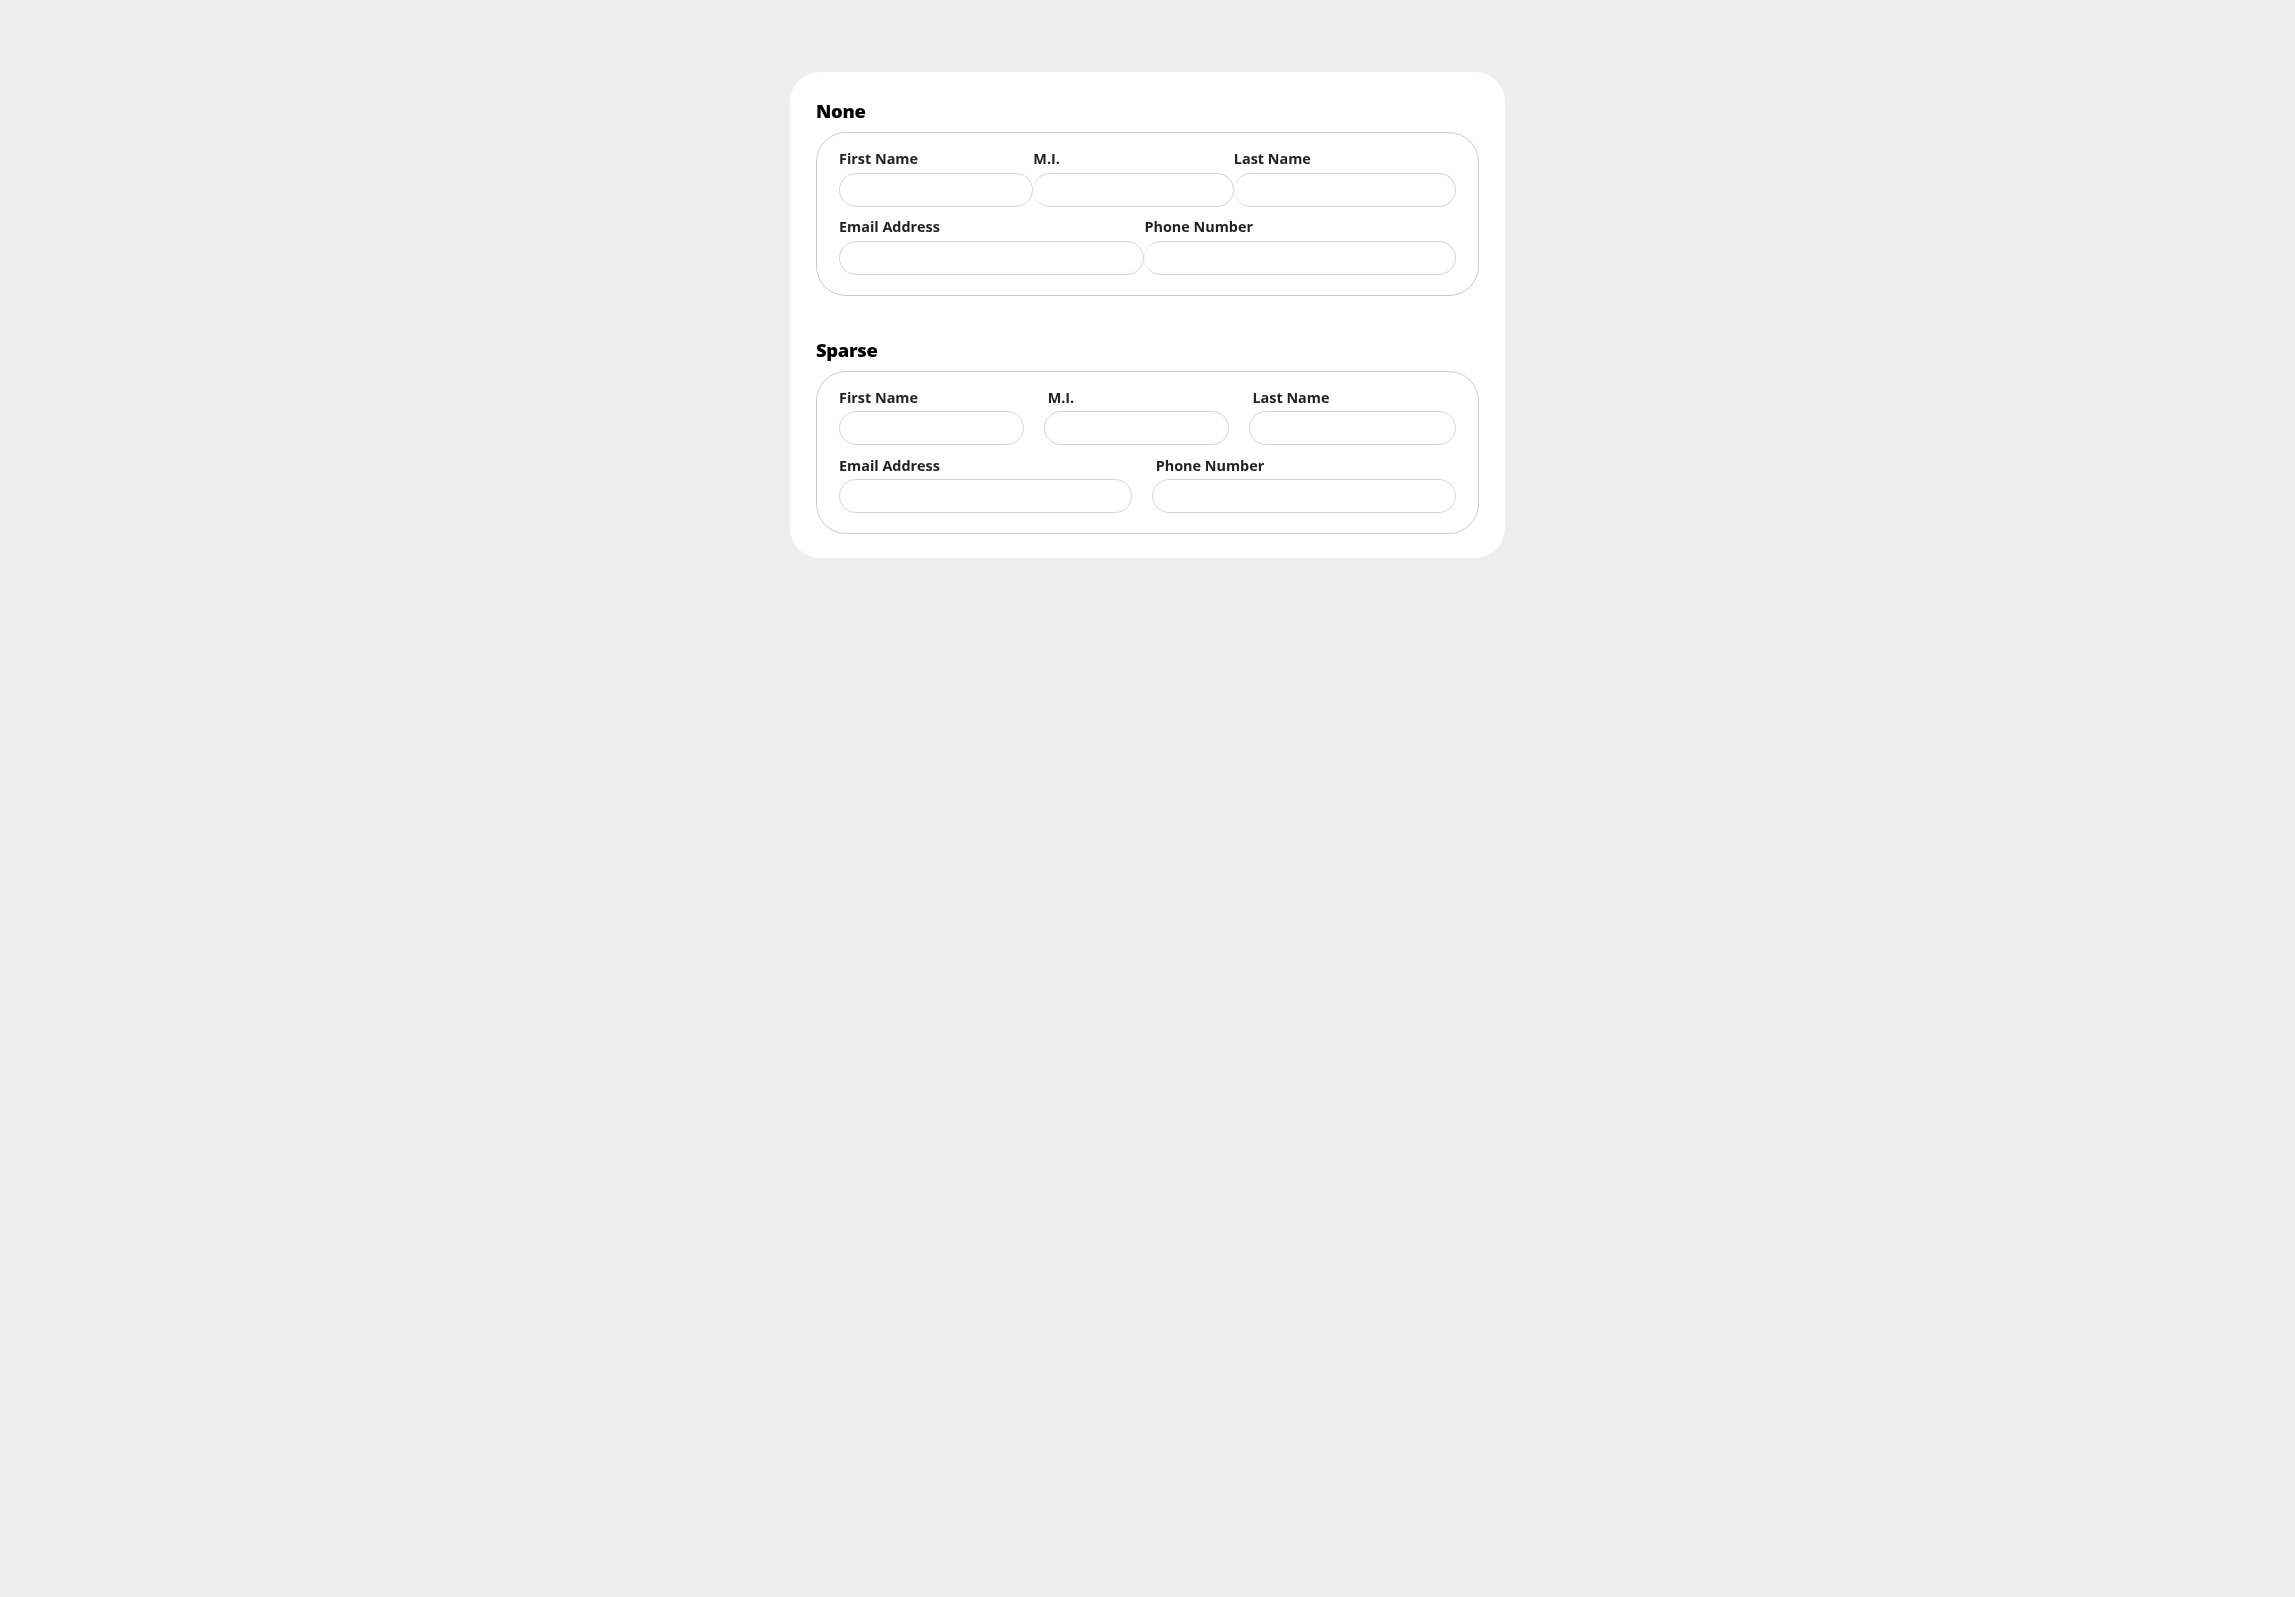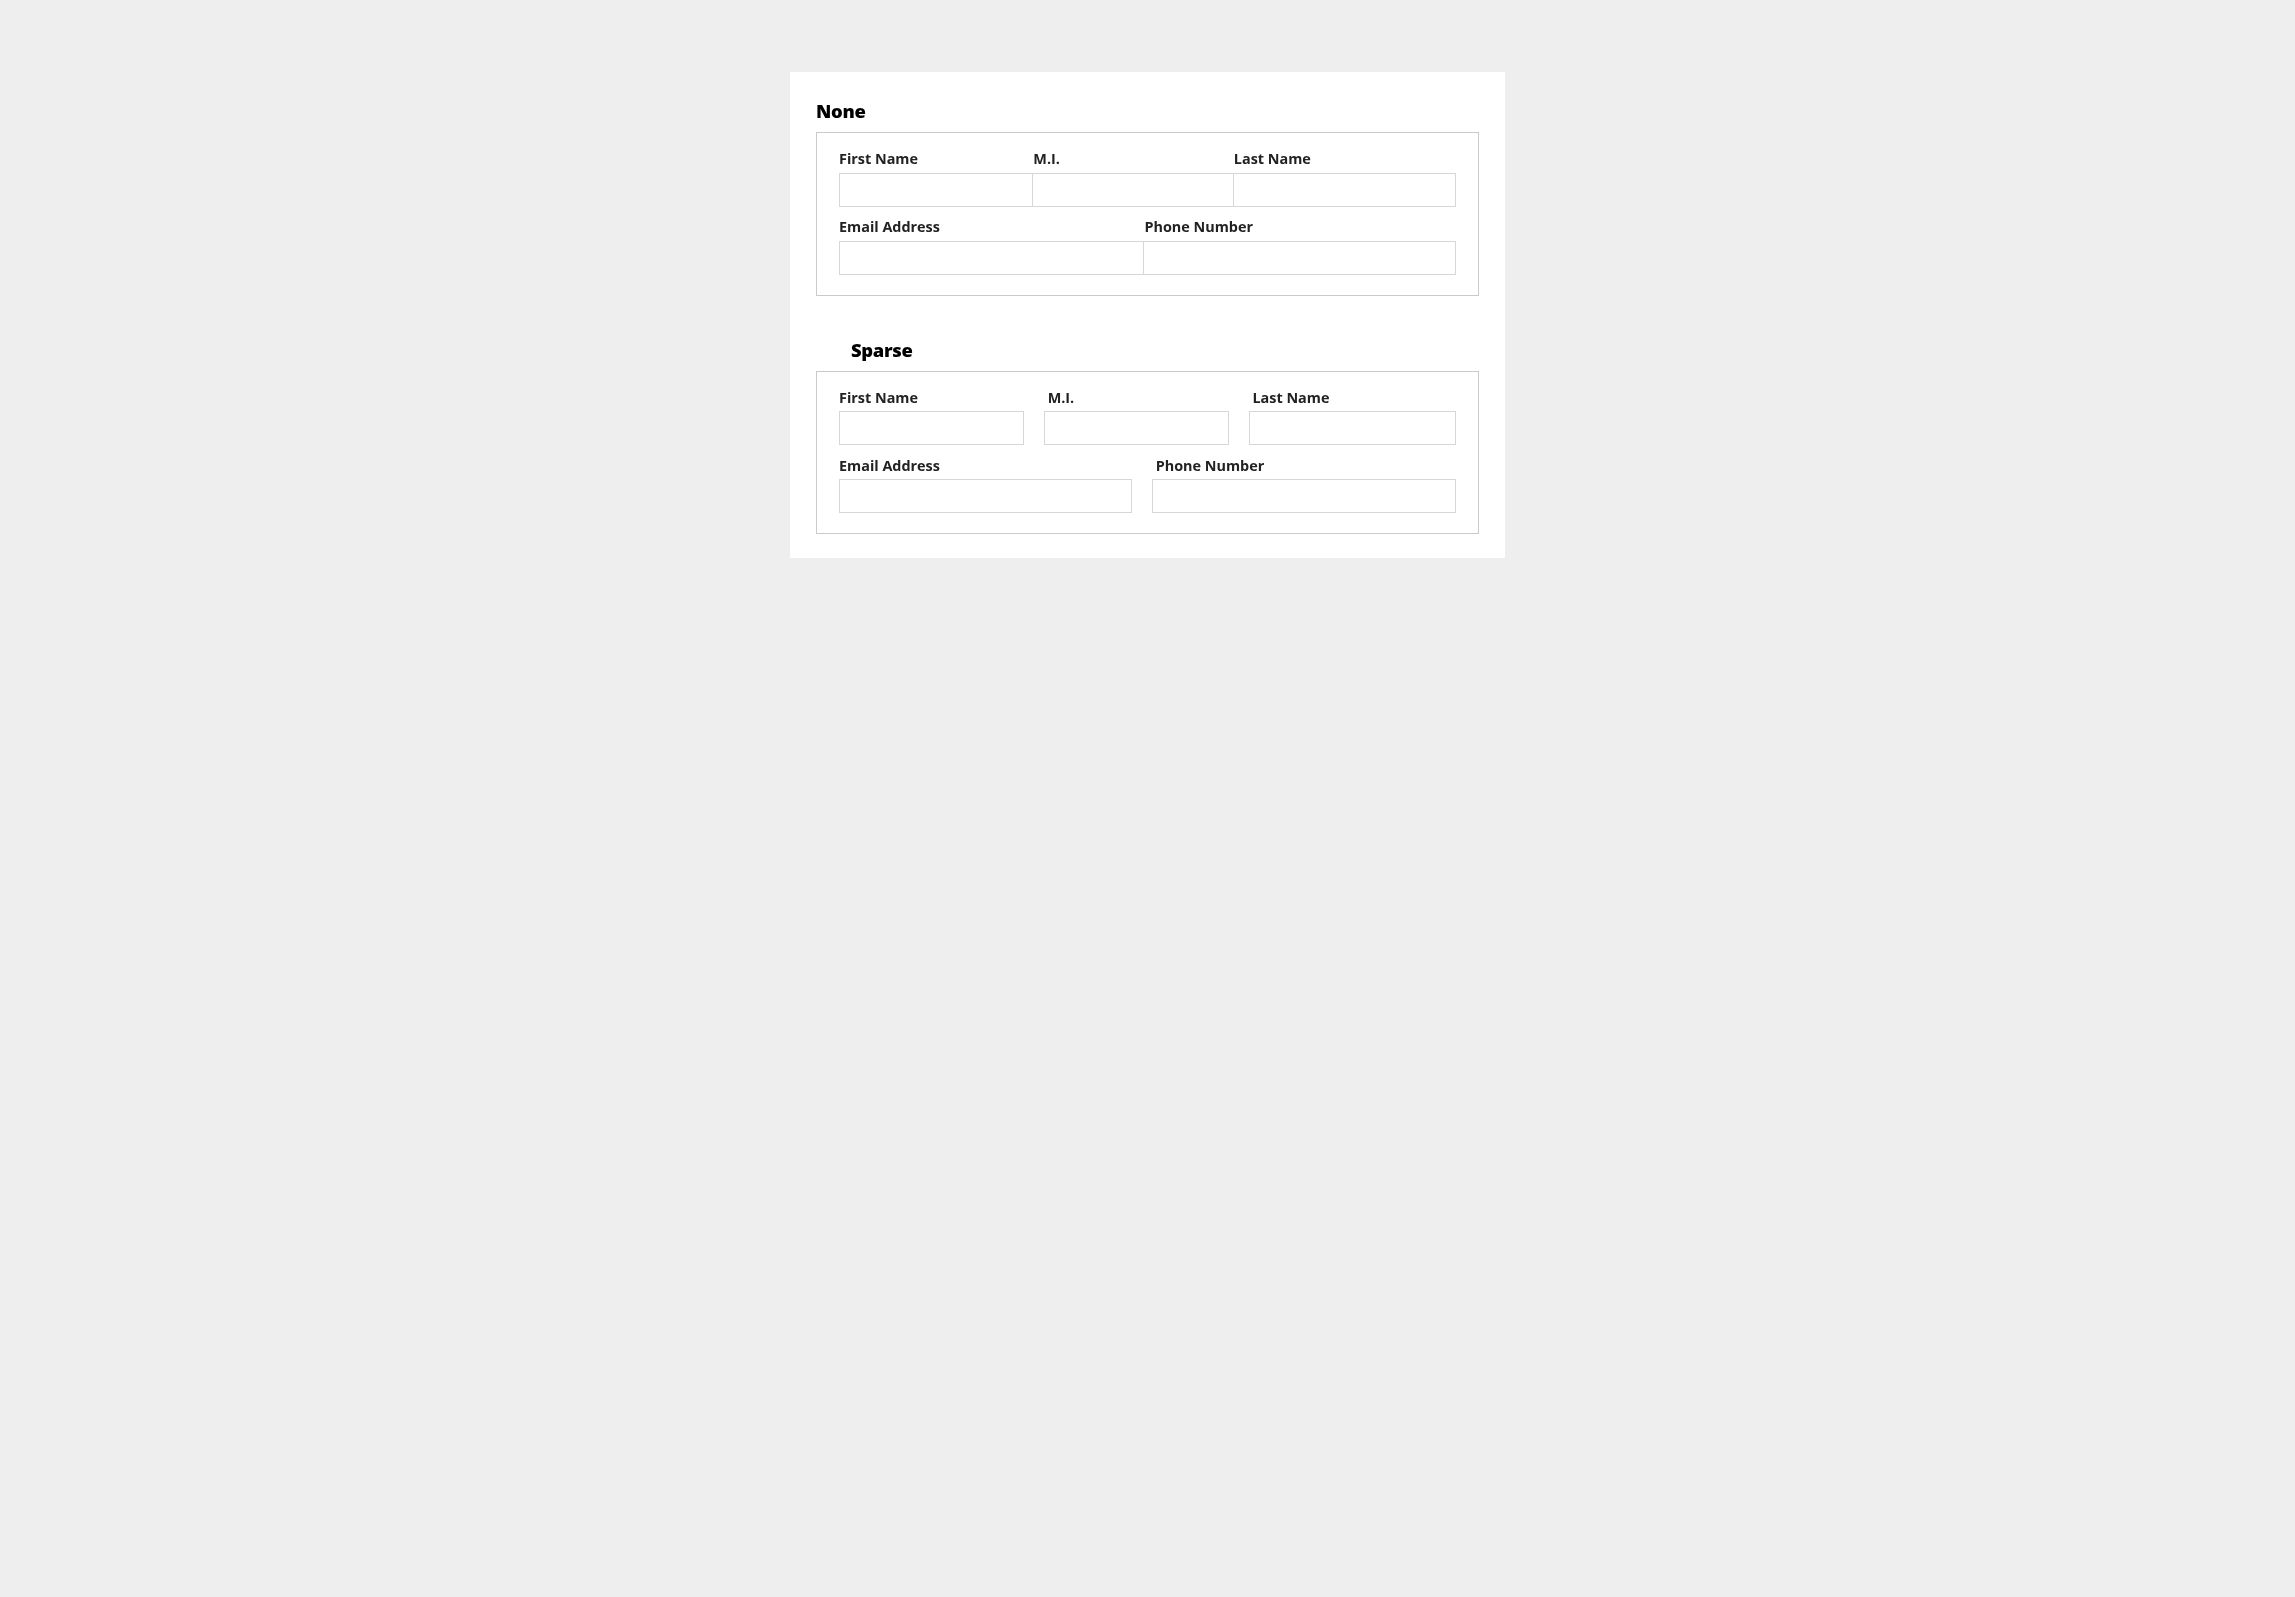--- a/index.html
+++ b/index.html
@@ -1,18 +1,19 @@
 <!DOCTYPE html>
 <html style="font-size:10.5px"><head>
   <meta charset="utf-8">
   <style>
     * {
       box-sizing: border-box;
       margin: 0;
       padding: 0;
+      border-radius: 30px;
     }
     body {
       background-color: #eeeeee;
       font-family: "Segoe UI", "Open Sans", Arial, sans-serif;
       padding: 72px;
       color: #111;
     }
     .card {
       background-color: #ffffff;
       padding: 26px 26px 23.6px 26px;
@@ -25,21 +26,20 @@
       letter-spacing: -0.3px;
       color: #000;
       margin-bottom: 9.2px;
     }
     .form-panel {
       border: 0.7px solid #c8cacc;
       padding: 14.4px 22px 19.7px 22px;
     }
     .form-panel + .section-title {
       margin-top: 41px;
-      margin-left: 35px;
     }
     .row {
       display: flex;
       width: 100%;
       align-items: center;
     }
     .col {
       display: flex;
       flex-direction: column;
     }

